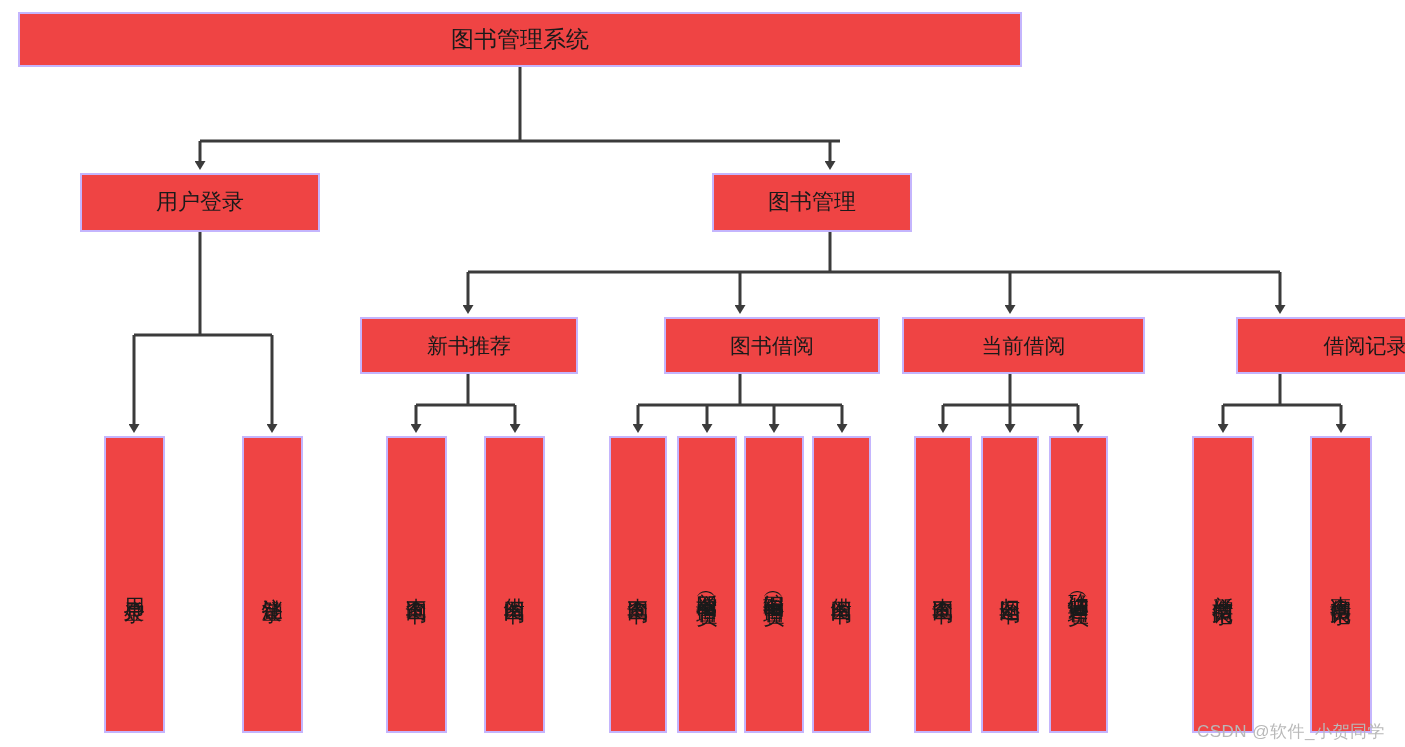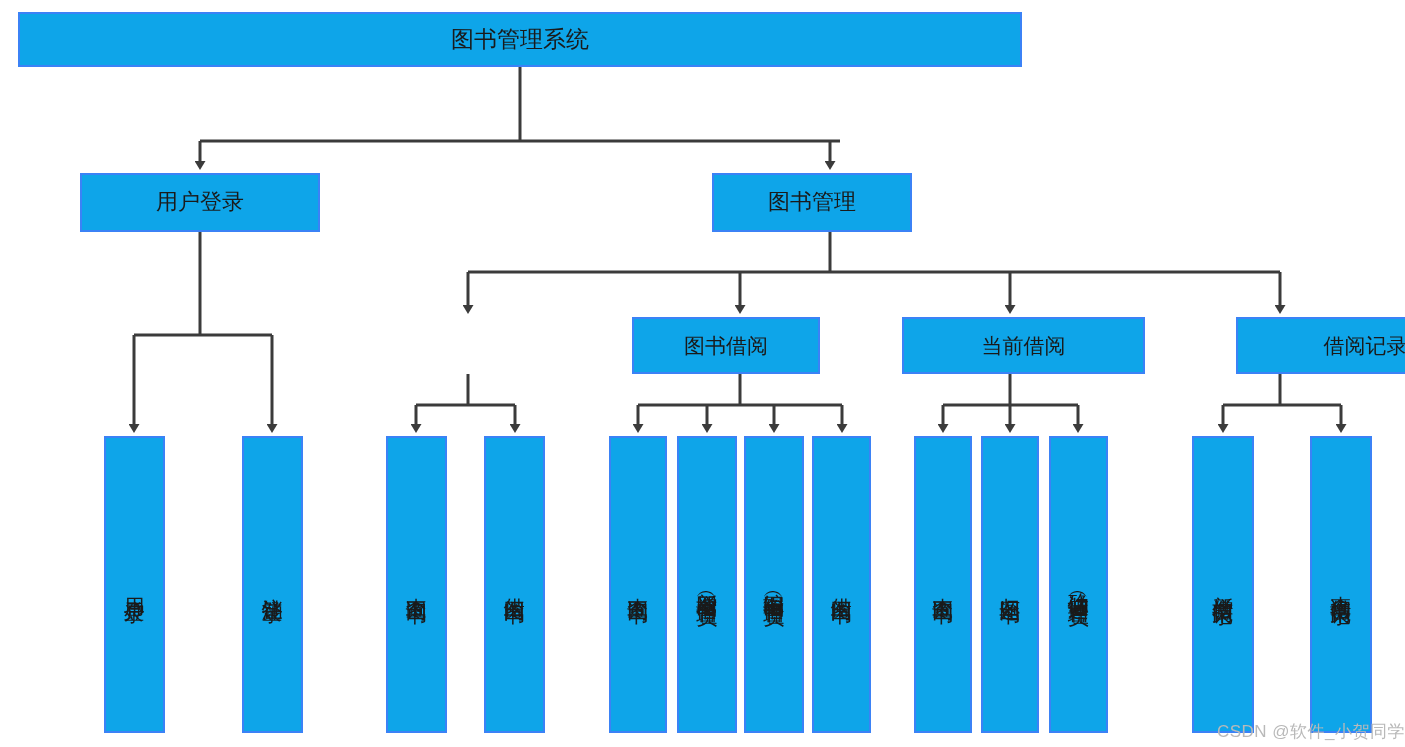--- a/index.html
+++ b/index.html
@@ -22,22 +22,22 @@
     position: absolute;
     left: 0;
     top: 0;
     width: 1405px;
     height: 747px;
     pointer-events: none;
   }
   .node {
     position: absolute;
     box-sizing: border-box;
-    border: 2px solid #3b82f6;
-    background: #0ea5e9;
+    border: 2px solid #c4b5fd;
+    background: #ef4444;
     display: flex;
     align-items: center;
     justify-content: center;
     text-align: right;
     line-height: 1.12;
   }
   .node.root {
     font-size: 23px;
   }
   .node.lvl1 {
@@ -58,21 +58,21 @@
   .node .lbl {
     display: block;
   }
   .node.leaf .lbl {
     writing-mode: vertical-rl;
     text-orientation: upright;
     white-space: nowrap;
   }
   #watermark {
     position: absolute;
-    right: 0;
+    right: 20px;
     bottom: 4px;
     font-size: 17px;
     color: #b9b9b9;
     white-space: nowrap;
     letter-spacing: 0.5px;
   }
 </style>
 </head>
 <body>
 
@@ -132,21 +132,24 @@
     <span class="lbl">图书管理系统</span>
   </div>
 
   <div class="node lvl1" id="box-0" style="left: 80px; top: 173px; width: 240px; height: 59px;">
     <span class="lbl">用户登录</span>
   </div>
   <div class="node lvl1" id="box-1" style="left: 712px; top: 173px; width: 200px; height: 59px;">
     <span class="lbl">图书管理</span>
   </div>
 
-  <div class="node lvl2" id="box-3" style="left: 632px; top: 317px; width: 188px; height: 57px;">
+  <div class="node lvl2" id="box-2" style="left: 360px; top: 317px; width: 218px; height: 57px;">
+    <span class="lbl">新书推荐</span>
+  </div>
+  <div class="node lvl2" id="box-3" style="left: 664px; top: 317px; width: 216px; height: 57px;">
     <span class="lbl">图书借阅</span>
   </div>
   <div class="node lvl2" id="box-4" style="left: 902px; top: 317px; width: 243px; height: 57px;">
     <span class="lbl">当前借阅</span>
   </div>
   <div class="node lvl2" id="box-5" style="left: 1236px; top: 317px; width: 259px; height: 57px;">
     <span class="lbl">借阅记录</span>
   </div>
 
   <div class="node leaf" id="box-6" style="left: 104px; top: 436px; width: 61px; height: 297px;">

